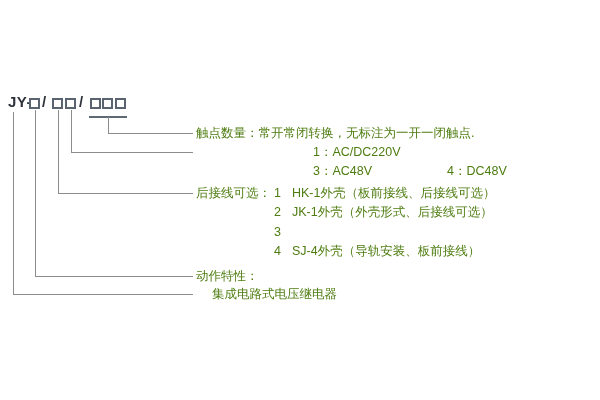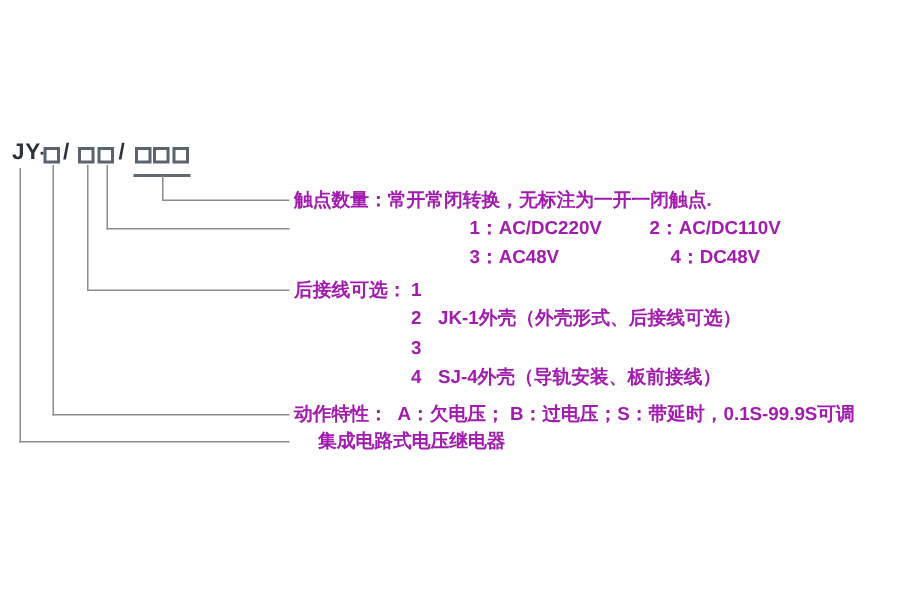--- a/index.html
+++ b/index.html
@@ -29,21 +29,21 @@
   
   .connector{
     position:absolute;
     border-left:1.5px solid #8c8c8c;
     border-bottom:1.5px solid #8c8c8c;
   }
   
   .t{
     position:absolute;
     font-size:12.5px;line-height:14px;
-    font-weight:700;color:#a21caf;
+    font-weight:400;color:#4d7c0f;
     white-space:nowrap;
   }
 </style>
 </head>
 <body>
 
 <div class="canvas">
 
   <span class="code-txt" style="left:8px;top:94px;">JY-</span>
 
@@ -64,34 +64,33 @@
 
   <div class="connector" style="left:108px;top:117px;width:84px;height:16px;"></div>
   <div class="connector" style="left:71px;top:110px;width:121px;height:42px;"></div>
   <div class="connector" style="left:58px;top:110px;width:134px;height:83px;"></div>
   <div class="connector" style="left:35px;top:110px;width:157px;height:166px;"></div>
   <div class="connector" style="left:13px;top:112px;width:179px;height:182px;"></div>
 
   <span class="t" style="left:196px;top:126px;">触点数量：常开常闭转换，无标注为一开一闭触点.</span>
 
   <span class="t" style="left:313px;top:145px;">1：AC/DC220V</span>
-  <span class="t" style="left:433px;top:145px;">2：AC/DC110V</span>
   <span class="t" style="left:313px;top:164px;">3：AC48V</span>
   <span class="t" style="left:447px;top:164px;">4：DC48V</span>
 
   <span class="t" style="left:196px;top:186px;">后接线可选：</span>
 
   <span class="t" style="left:274px;top:186px;">1</span>
+  <span class="t" style="left:292px;top:186px;">HK-1外壳（板前接线、后接线可选）</span>
 
   <span class="t" style="left:274px;top:205px;">2</span>
   <span class="t" style="left:292px;top:205px;">JK-1外壳（外壳形式、后接线可选）</span>
 
   <span class="t" style="left:274px;top:225px;">3</span>
 
   <span class="t" style="left:274px;top:244px;">4</span>
   <span class="t" style="left:292px;top:244px;">SJ-4外壳（导轨安装、板前接线）</span>
 
   <span class="t" style="left:196px;top:269px;">动作特性：</span>
-  <span class="t" style="left:265px;top:269px;">A：欠电压；  B：过电压；S：带延时，0.1S-99.9S可调</span>
 
   <span class="t" style="left:212px;top:287px;">集成电路式电压继电器</span>
 
 </div>
 
 </body></html>

